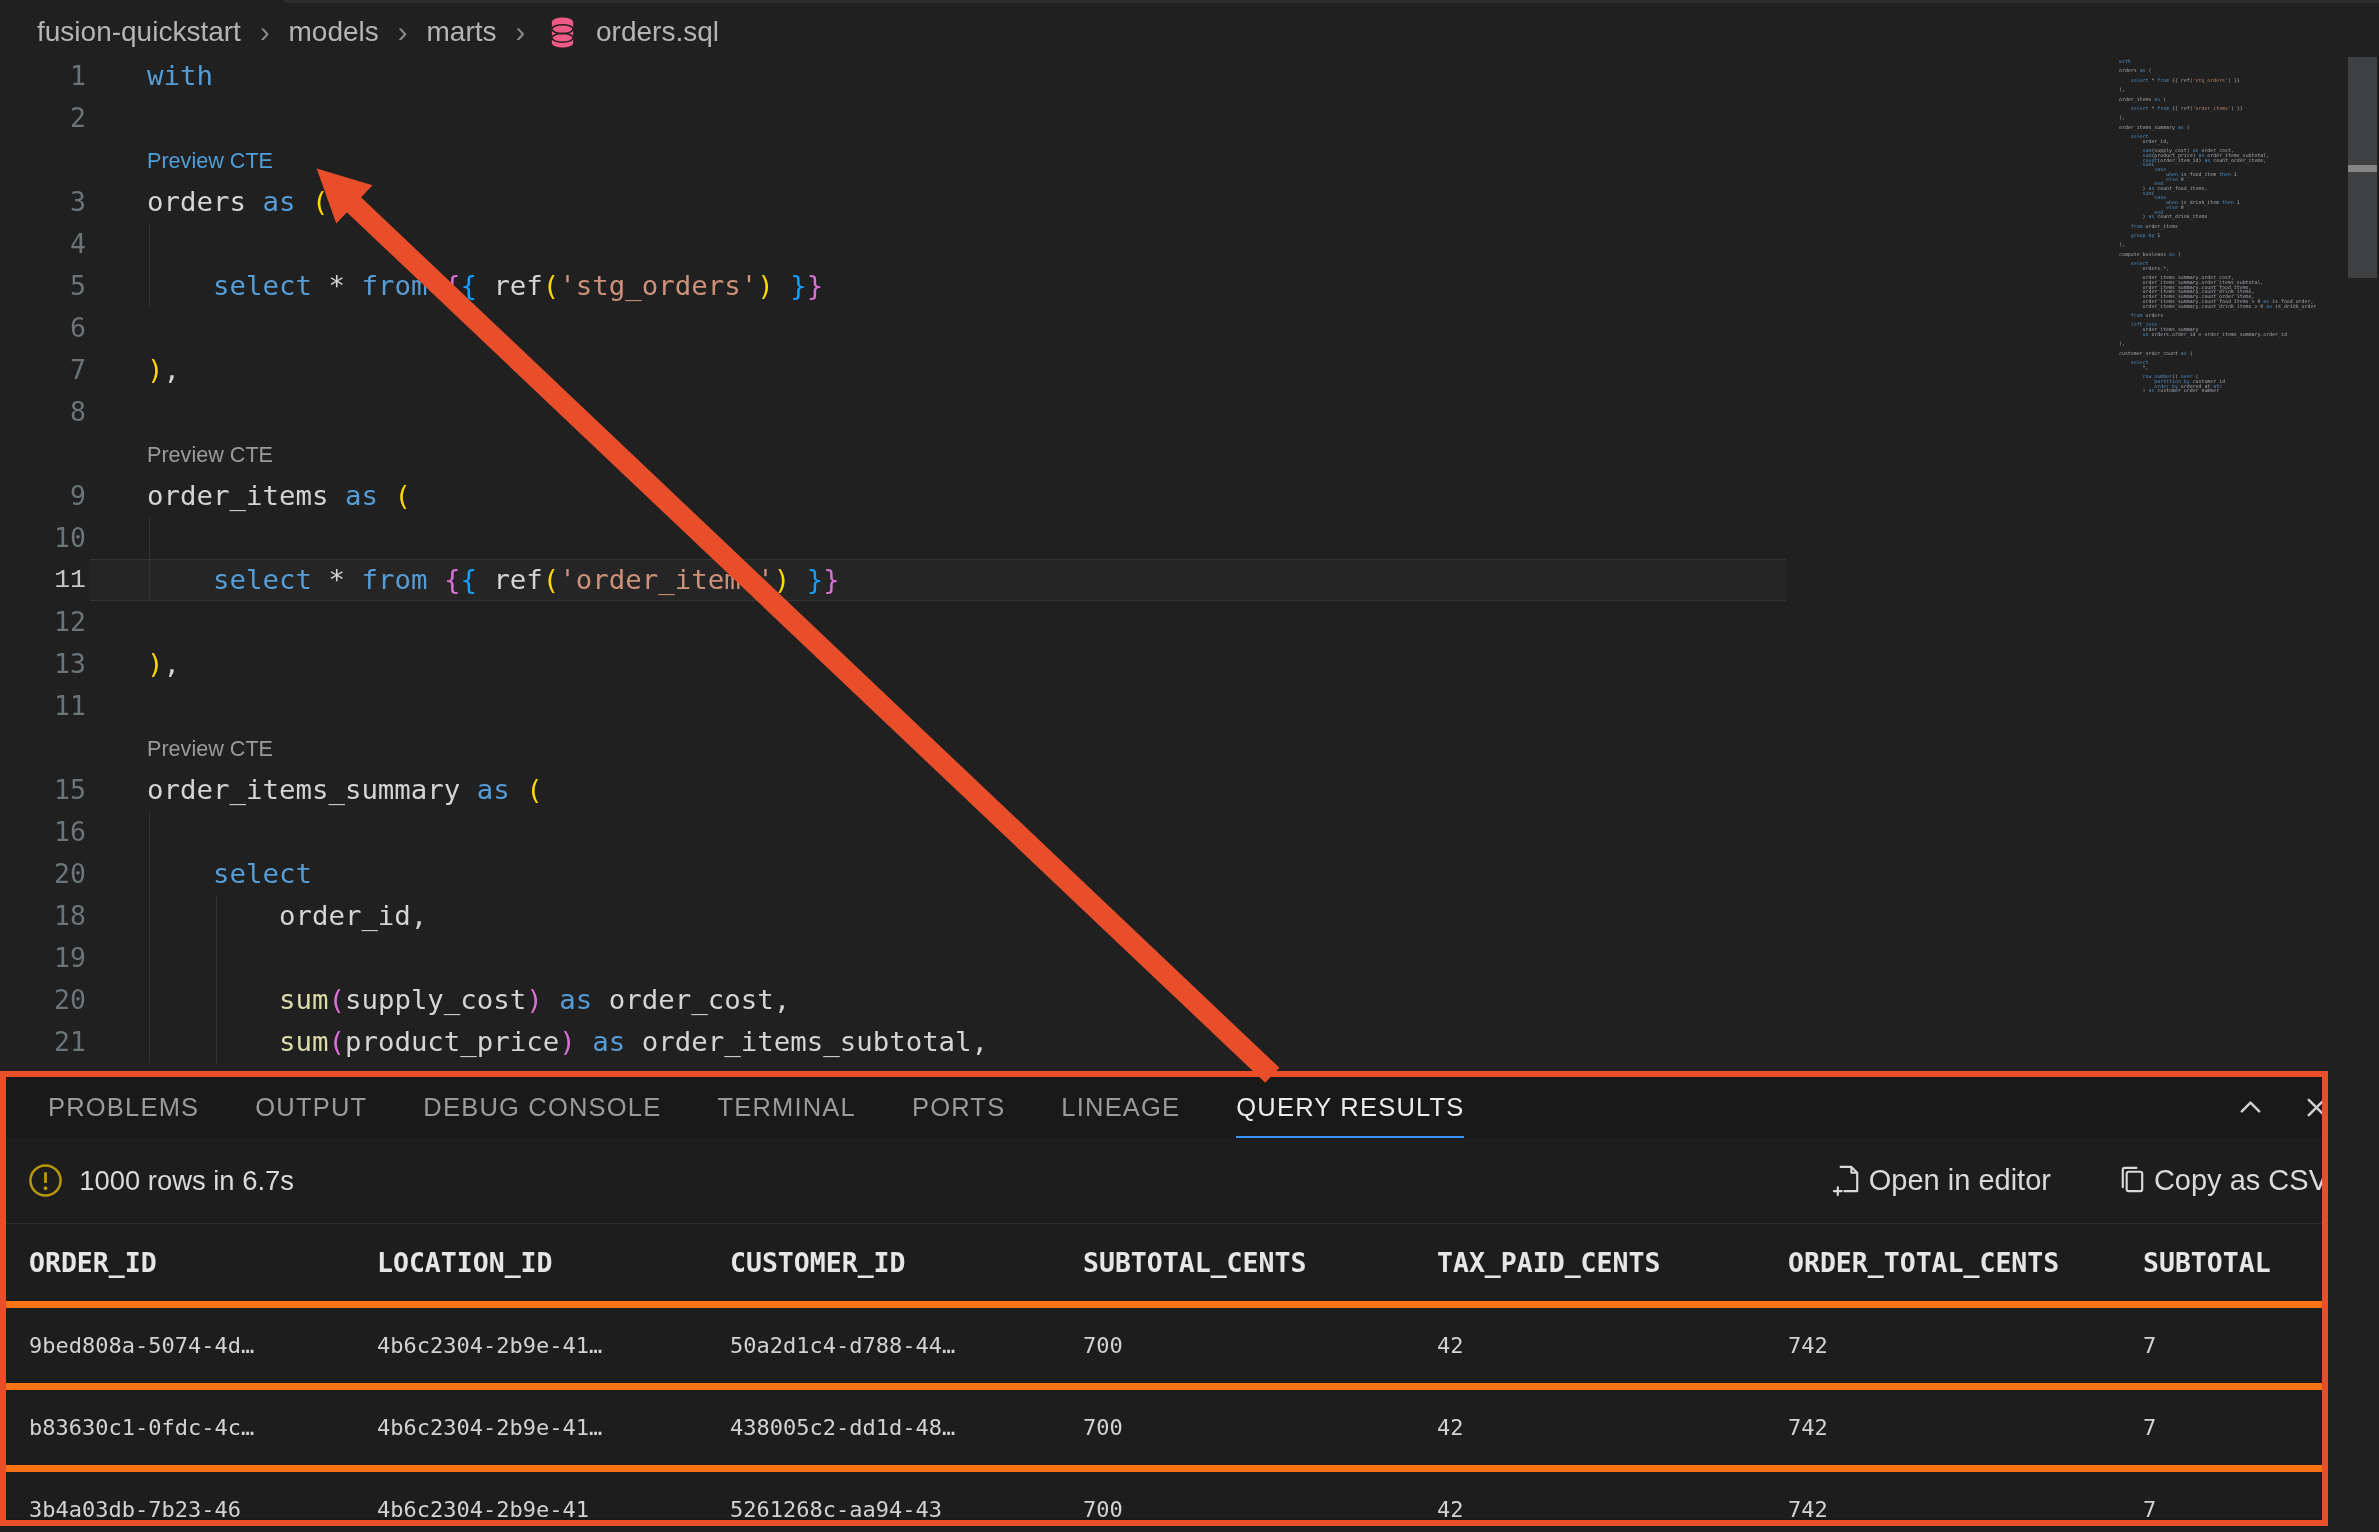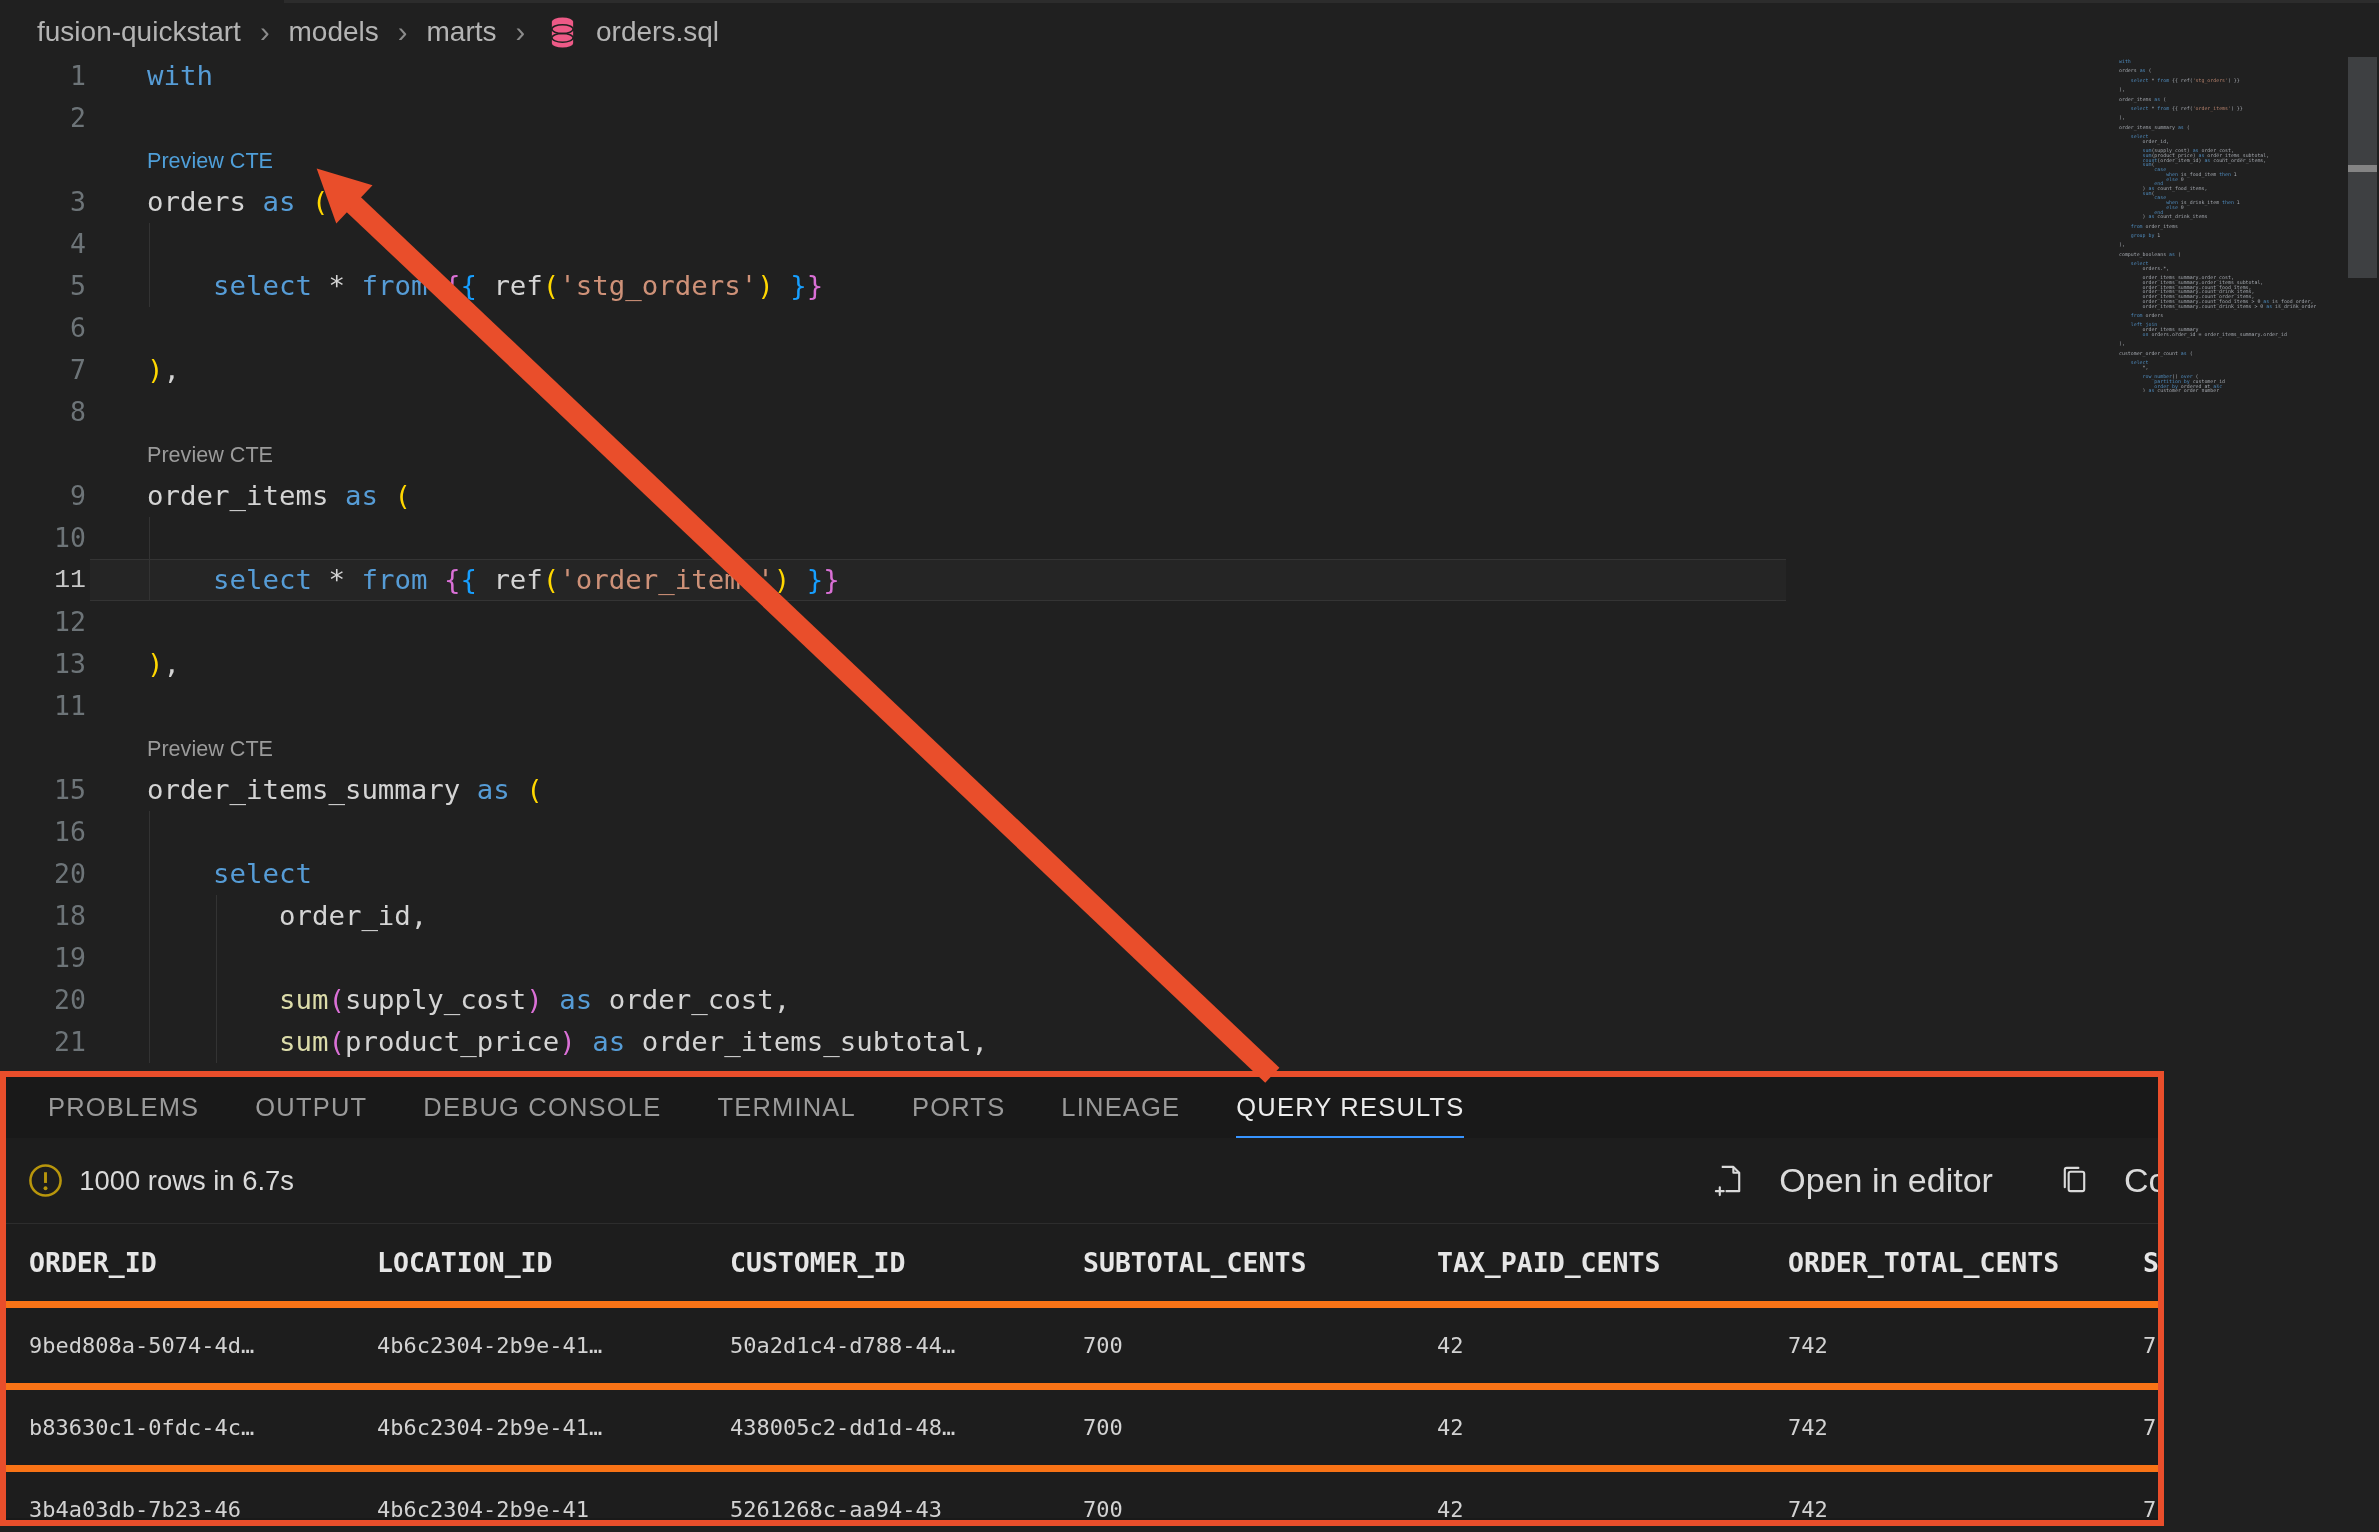--- a/index.html
+++ b/index.html
@@ -45,36 +45,36 @@
   
   #minimap { position:absolute; top:59px; left:2119px; width:225px; height:333px;
              overflow:hidden; font-family:"DejaVu Sans Mono", monospace; font-size:4.9px;
              line-height:4.7px; white-space:pre; color:#b9bec6; opacity:.85; }
   #minimap .mk { color:#569cd6; } #minimap .ms { color:#ce9178; }
   #scrollbar { position:absolute; top:0; left:2346px; width:33px; height:1071px; }
   #scroll-thumb { position:absolute; top:57px; left:2px; width:29px; height:221px; background:#3e4042; }
   #scroll-marker { position:absolute; top:165px; left:2px; width:29px; height:6.9px; background:#848484; }
 
   
-  #panel { position:absolute; top:1071px; left:0; width:2164px; height:455px;
+  #panel { position:absolute; top:1071px; left:0; width:2328px; height:455px;
            border:6.9px solid #e94e2b; background:#191919; overflow:hidden; }
   #panel-inner { position:relative; width:2366px; height:441px; overflow:hidden; }
 
   #tabs-row { height:61px; display:flex; align-items:stretch; background:#191919; padding-left:42px; }
   .ptab { display:flex; align-items:center; margin-right:56px; font-size:25.5px; letter-spacing:1.2px;
           color:#9a9a9a; border-bottom:2.9px solid transparent; padding-top:2px; cursor:default; }
   .ptab.active { color:#ececec; border-bottom-color:#3794ff; }
   #tab-actions { margin-left:auto; display:flex; align-items:center; gap:37px; margin-right:41px; }
   .paction-icon { display:flex; align-items:center; }
 
   #info-row { height:86px; display:flex; align-items:center; background:#1d1d1d;
               border-bottom:1px solid #2d2d2d; padding:0 44px 0 20.6px; }
   #status-text { font-size:27.4px; color:#dadada; margin-left:15.7px; }
   #result-actions { margin-left:auto; display:flex; align-items:center; gap:65px; }
-  .rbtn { display:flex; align-items:center; gap:33px; font-size:34px; color:#dadada; cursor:default; }
+  .rbtn { display:flex; align-items:center; gap:5px; font-size:29px; color:#dadada; cursor:default; }
 
   #results-table { background:#1d1d1d; font-family:"DejaVu Sans Mono", monospace; }
   .trow { display:grid; grid-template-columns:348px 353px 353px 354px 351px 355px 1fr;
           padding-left:23px; align-items:center; border-bottom:7px solid #f97316; }
   .trow.thead { height:84px; font-weight:bold; font-size:26.5px; color:#e6e6e6; }
   .trow.tdata { height:82px; font-size:22px; color:#d2d2d2; }
   .tcell { white-space:nowrap; overflow:hidden; }
 
   
   #arrow-overlay { position:absolute; top:0; left:0; width:2380px; height:1533px;

